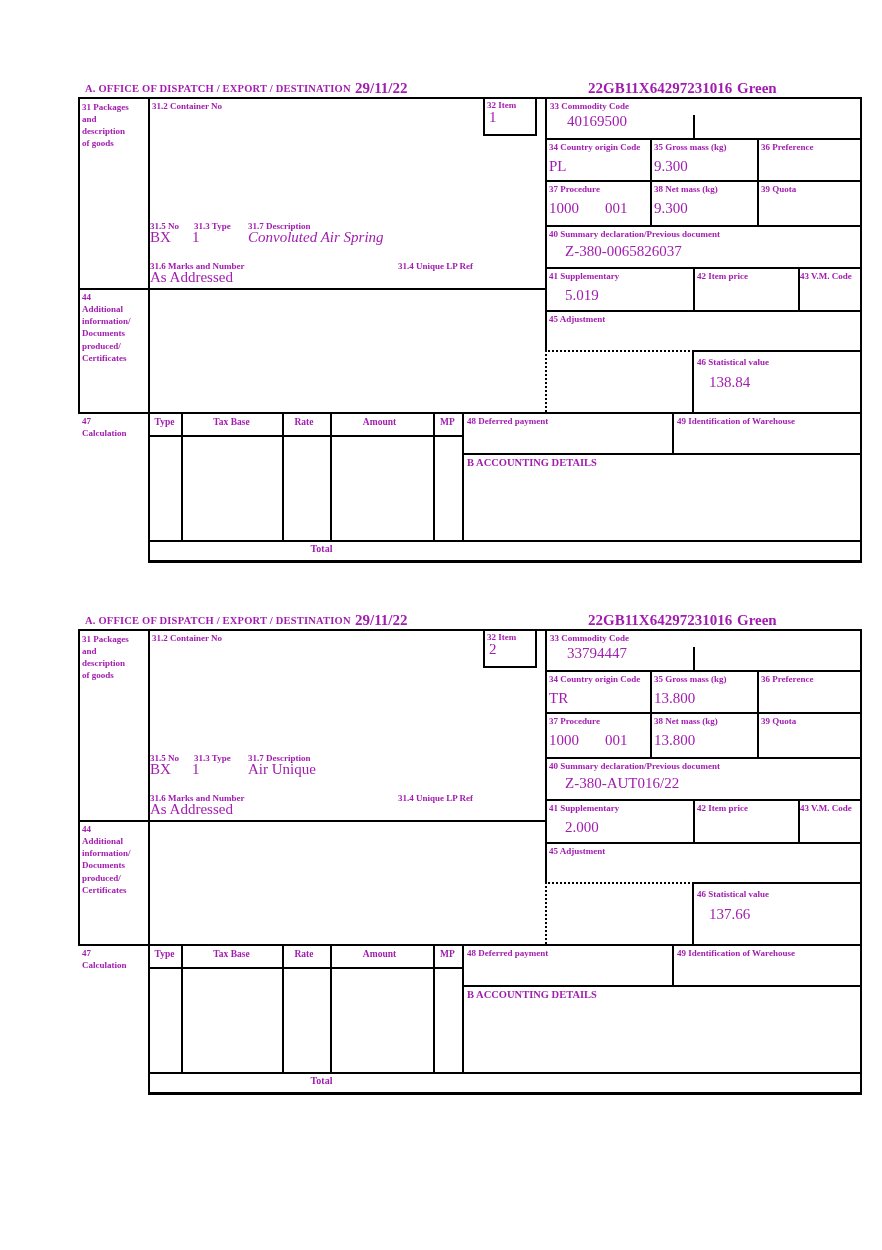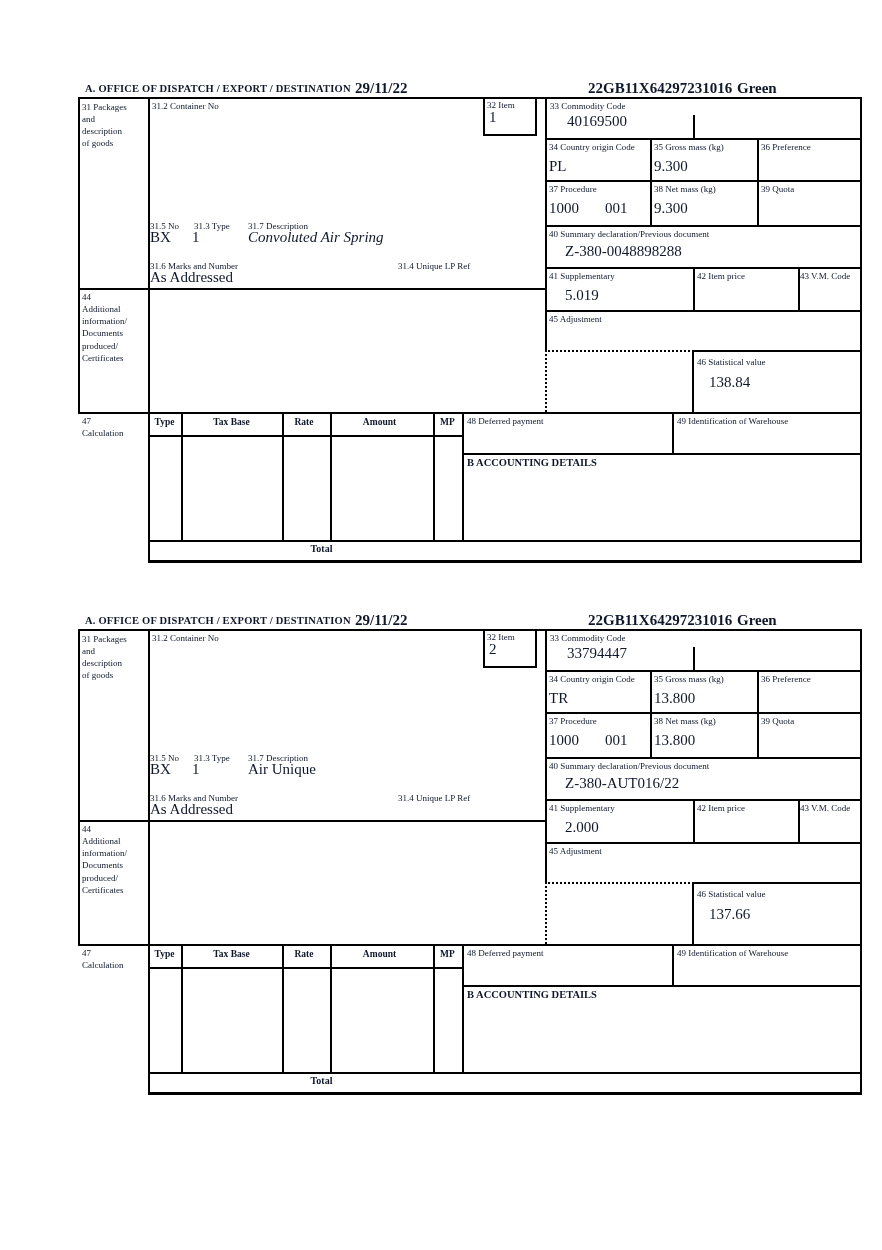--- a/index.html
+++ b/index.html
@@ -1,19 +1,19 @@
 <!DOCTYPE html>
 <html><head>
 <meta charset="utf-8">
 <style>
   html,body { margin:0; padding:0; background:#fff; }
   .page { position:relative; width:882px; height:1250px; background:#ffffff;
-          font-family:"Liberation Serif","DejaVu Serif",serif; color:#0f172a; overflow:hidden; }
+          font-family:"Liberation Serif","DejaVu Serif",serif; color:#a21caf; overflow:hidden; }
   .sec  { position:absolute; left:78px; width:786px; height:484px; }
-  .lbl  { position:absolute; font-size:9px; font-weight:normal; line-height:1.35; white-space:pre-line; }
+  .lbl  { position:absolute; font-size:9px; font-weight:bold; line-height:1.35; white-space:pre-line; }
   .val  { position:absolute; font-size:15px; line-height:1.05; white-space:nowrap; }
   .hdr-title { position:absolute; font-size:10.5px; font-weight:bold; letter-spacing:0.2px; white-space:nowrap; }
   .hdr-big   { position:absolute; font-size:15px; font-weight:bold; white-space:nowrap; }
   .th   { position:absolute; font-size:9.5px; font-weight:bold; }
   .acct { position:absolute; font-size:10.5px; font-weight:bold; }
   .total{ position:absolute; font-size:10px; font-weight:bold; text-align:center; }
   .hl   { position:absolute; background:#000; height:2px; }
   .vl   { position:absolute; background:#000; width:2px; }
   .hl.dotted { background:none; height:0; border-top:2px dotted #000; }
   .vl.dotted { background:none; width:0; border-left:2px dotted #000; }
@@ -83,21 +83,21 @@
     <div class="lbl" style="left:576px; top:61px;">35 Gross mass (kg)</div>
     <div class="val" style="left:576px; top:79px;">9.300</div>
     <div class="lbl" style="left:683px; top:61px;">36 Preference</div>
     <div class="lbl" style="left:471px; top:103px;">37 Procedure</div>
     <div class="val" style="left:471px; top:121px;">1000</div>
     <div class="val" style="left:527px; top:121px;">001</div>
     <div class="lbl" style="left:576px; top:103px;">38 Net mass (kg)</div>
     <div class="val" style="left:576px; top:121px;">9.300</div>
     <div class="lbl" style="left:683px; top:103px;">39 Quota</div>
     <div class="lbl" style="left:471px; top:148px;">40 Summary declaration/Previous document</div>
-    <div class="val" style="left:487px; top:164px;">Z-380-0048898288</div>
+    <div class="val" style="left:487px; top:164px;">Z-380-0065826037</div>
     <div class="lbl" style="left:471px; top:190px;">41 Supplementary</div>
     <div class="val" style="left:487px; top:208px;">5.019</div>
     <div class="lbl" style="left:619px; top:190px;">42 Item price</div>
     <div class="lbl" style="left:722px; top:190px;">43 V.M. Code</div>
     <div class="lbl" style="left:471px; top:233px;">45 Adjustment</div>
     <div class="lbl" style="left:619px; top:276px;">46 Statistical value</div>
     <div class="val" style="left:631px; top:295px;">138.84</div>
     <div class="lbl" style="left:4px; top:211px; width:66px;">44
 Additional
 information/

